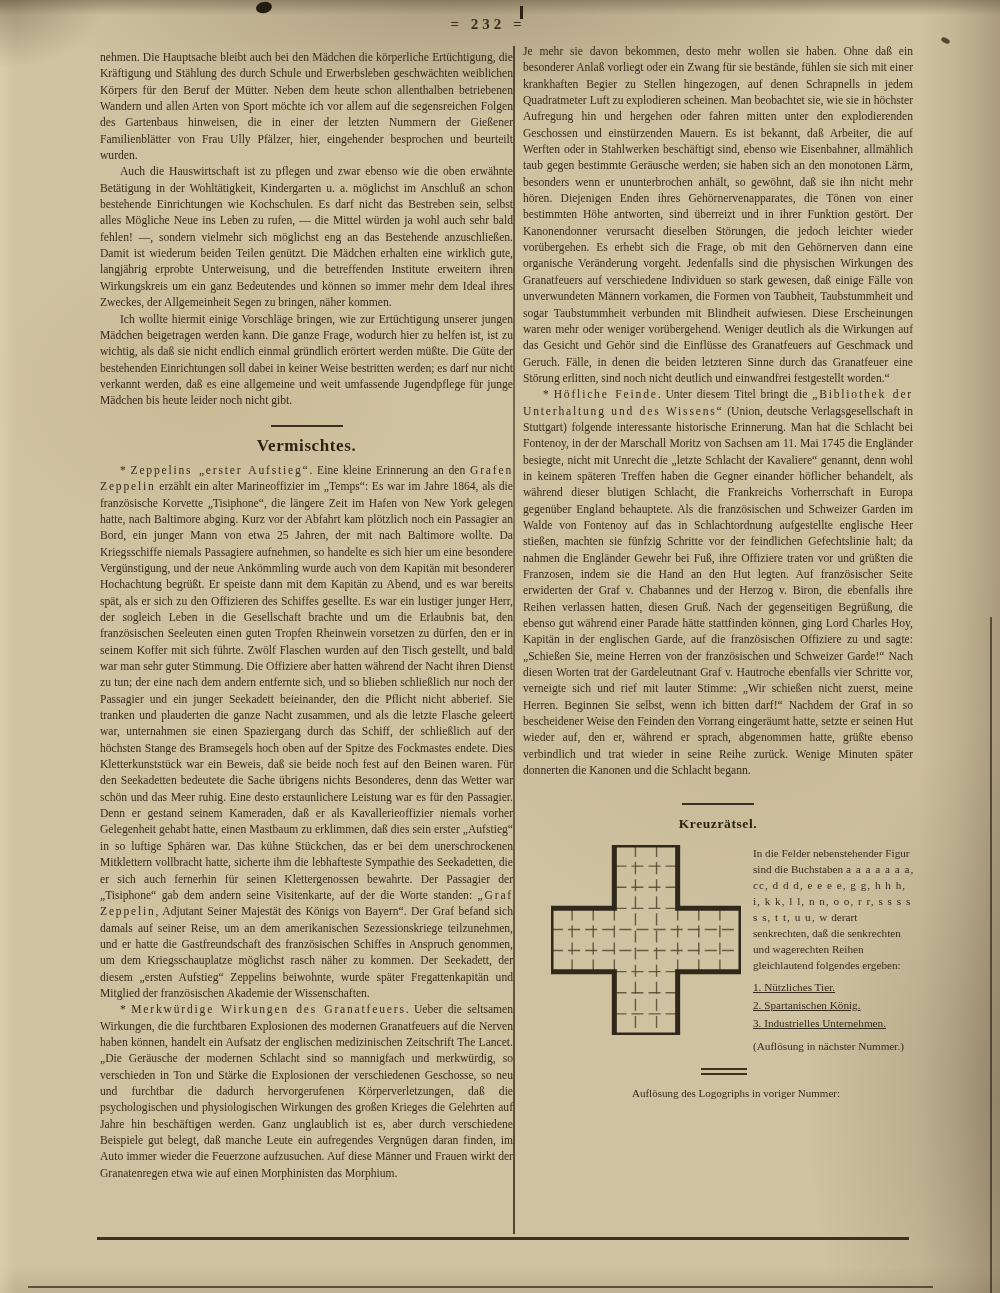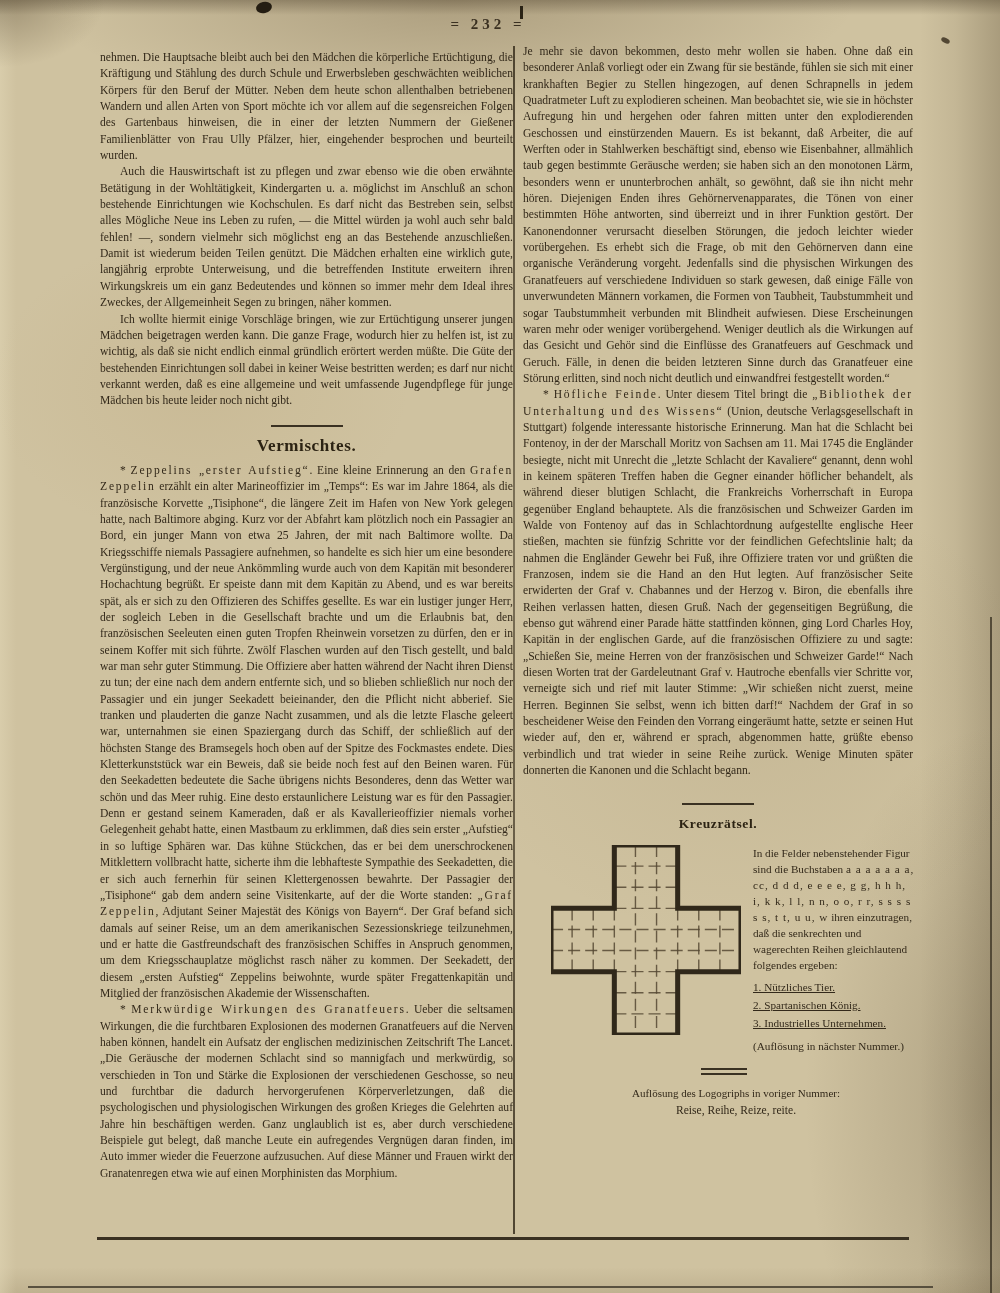--- a/index.html
+++ b/index.html
@@ -105,32 +105,31 @@
             <line x1="147" y1="63" x2="147" y2="126" stroke="#554833" stroke-width="1.4" stroke-dasharray="12 5" opacity="0.85"></line>
             <line x1="63" y1="147" x2="126" y2="147" stroke="#554833" stroke-width="1.4" stroke-dasharray="12 5" opacity="0.85"></line>
             <line x1="168" y1="63" x2="168" y2="126" stroke="#554833" stroke-width="1.4" stroke-dasharray="12 5" opacity="0.85"></line>
             <line x1="63" y1="168" x2="126" y2="168" stroke="#554833" stroke-width="1.4" stroke-dasharray="12 5" opacity="0.85"></line>
             <polygon points="63,0 126,0 126,63 189,63 189,126 126,126 126,189 63,189 63,126 0,126 0,63 63,63" fill="none" stroke="#30281a" stroke-width="5"></polygon>
           </svg>
       </div>
       <div class="puzzle-text">
         <span>In die Felder nebenstehender Figur sind die Buchstaben</span>
         <span class="letters">a a a a a a a, cc, d d d, e e e e, g g, h h h, i, k k, l l, n n, o o, r r, s s s s s s, t t, u u, w</span>
-        <span>ihren einzutragen, daß die senkrechten und wagerechten Reihen gleichlautend folgendes ergeben:</span>
+        <span>derart senkrechten, daß die senkrechten und wagerechten Reihen gleichlautend folgendes ergeben:</span>
         <ol class="clues" id="clue-list">
             <li>1. Nützliches Tier.</li>
             <li>2. Spartanischen König.</li>
             <li>3. Industrielles Unternehmen.</li>
           </ol>
         <div class="puzzle-note">(Auflösung in nächster Nummer.)</div>
       </div>
     </div>
 
     <div class="mini-rule"></div>
     <div class="solution-header">Auflösung des Logogriphs in voriger Nummer:</div>
-    <div class="solution-line">Reise, Reihe, Reize, reite.</div>
   </div>
 
   <div class="footer-rule"></div>
   <div class="bottom-edge-line"></div>
   <div class="right-edge-line"></div>
 
 </div>
 
 </body></html>

